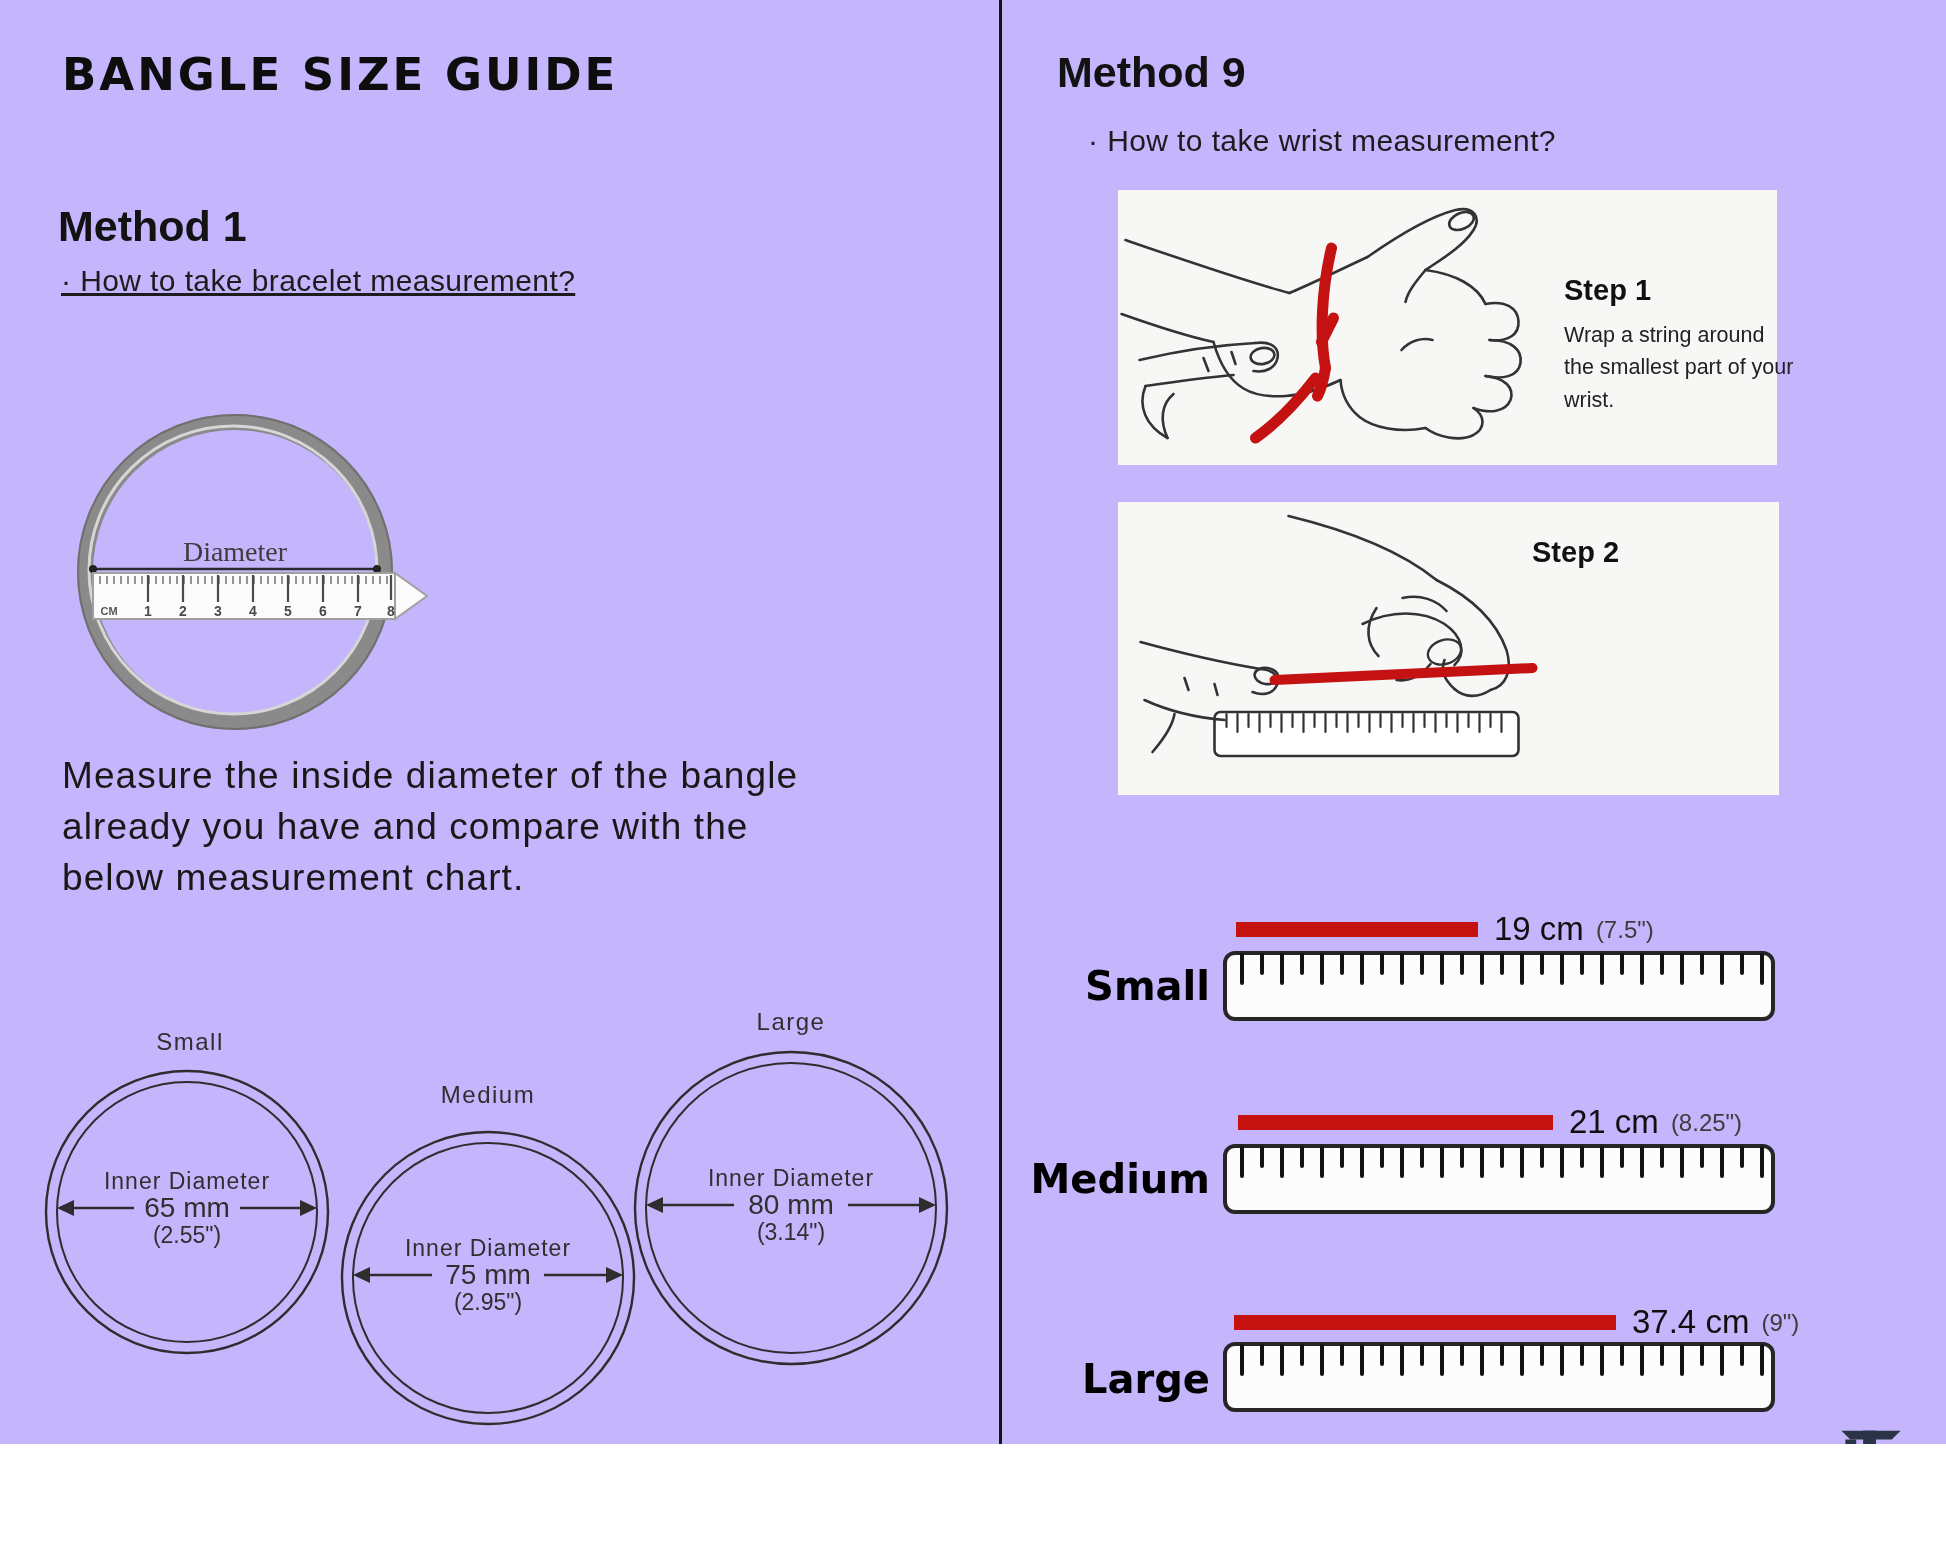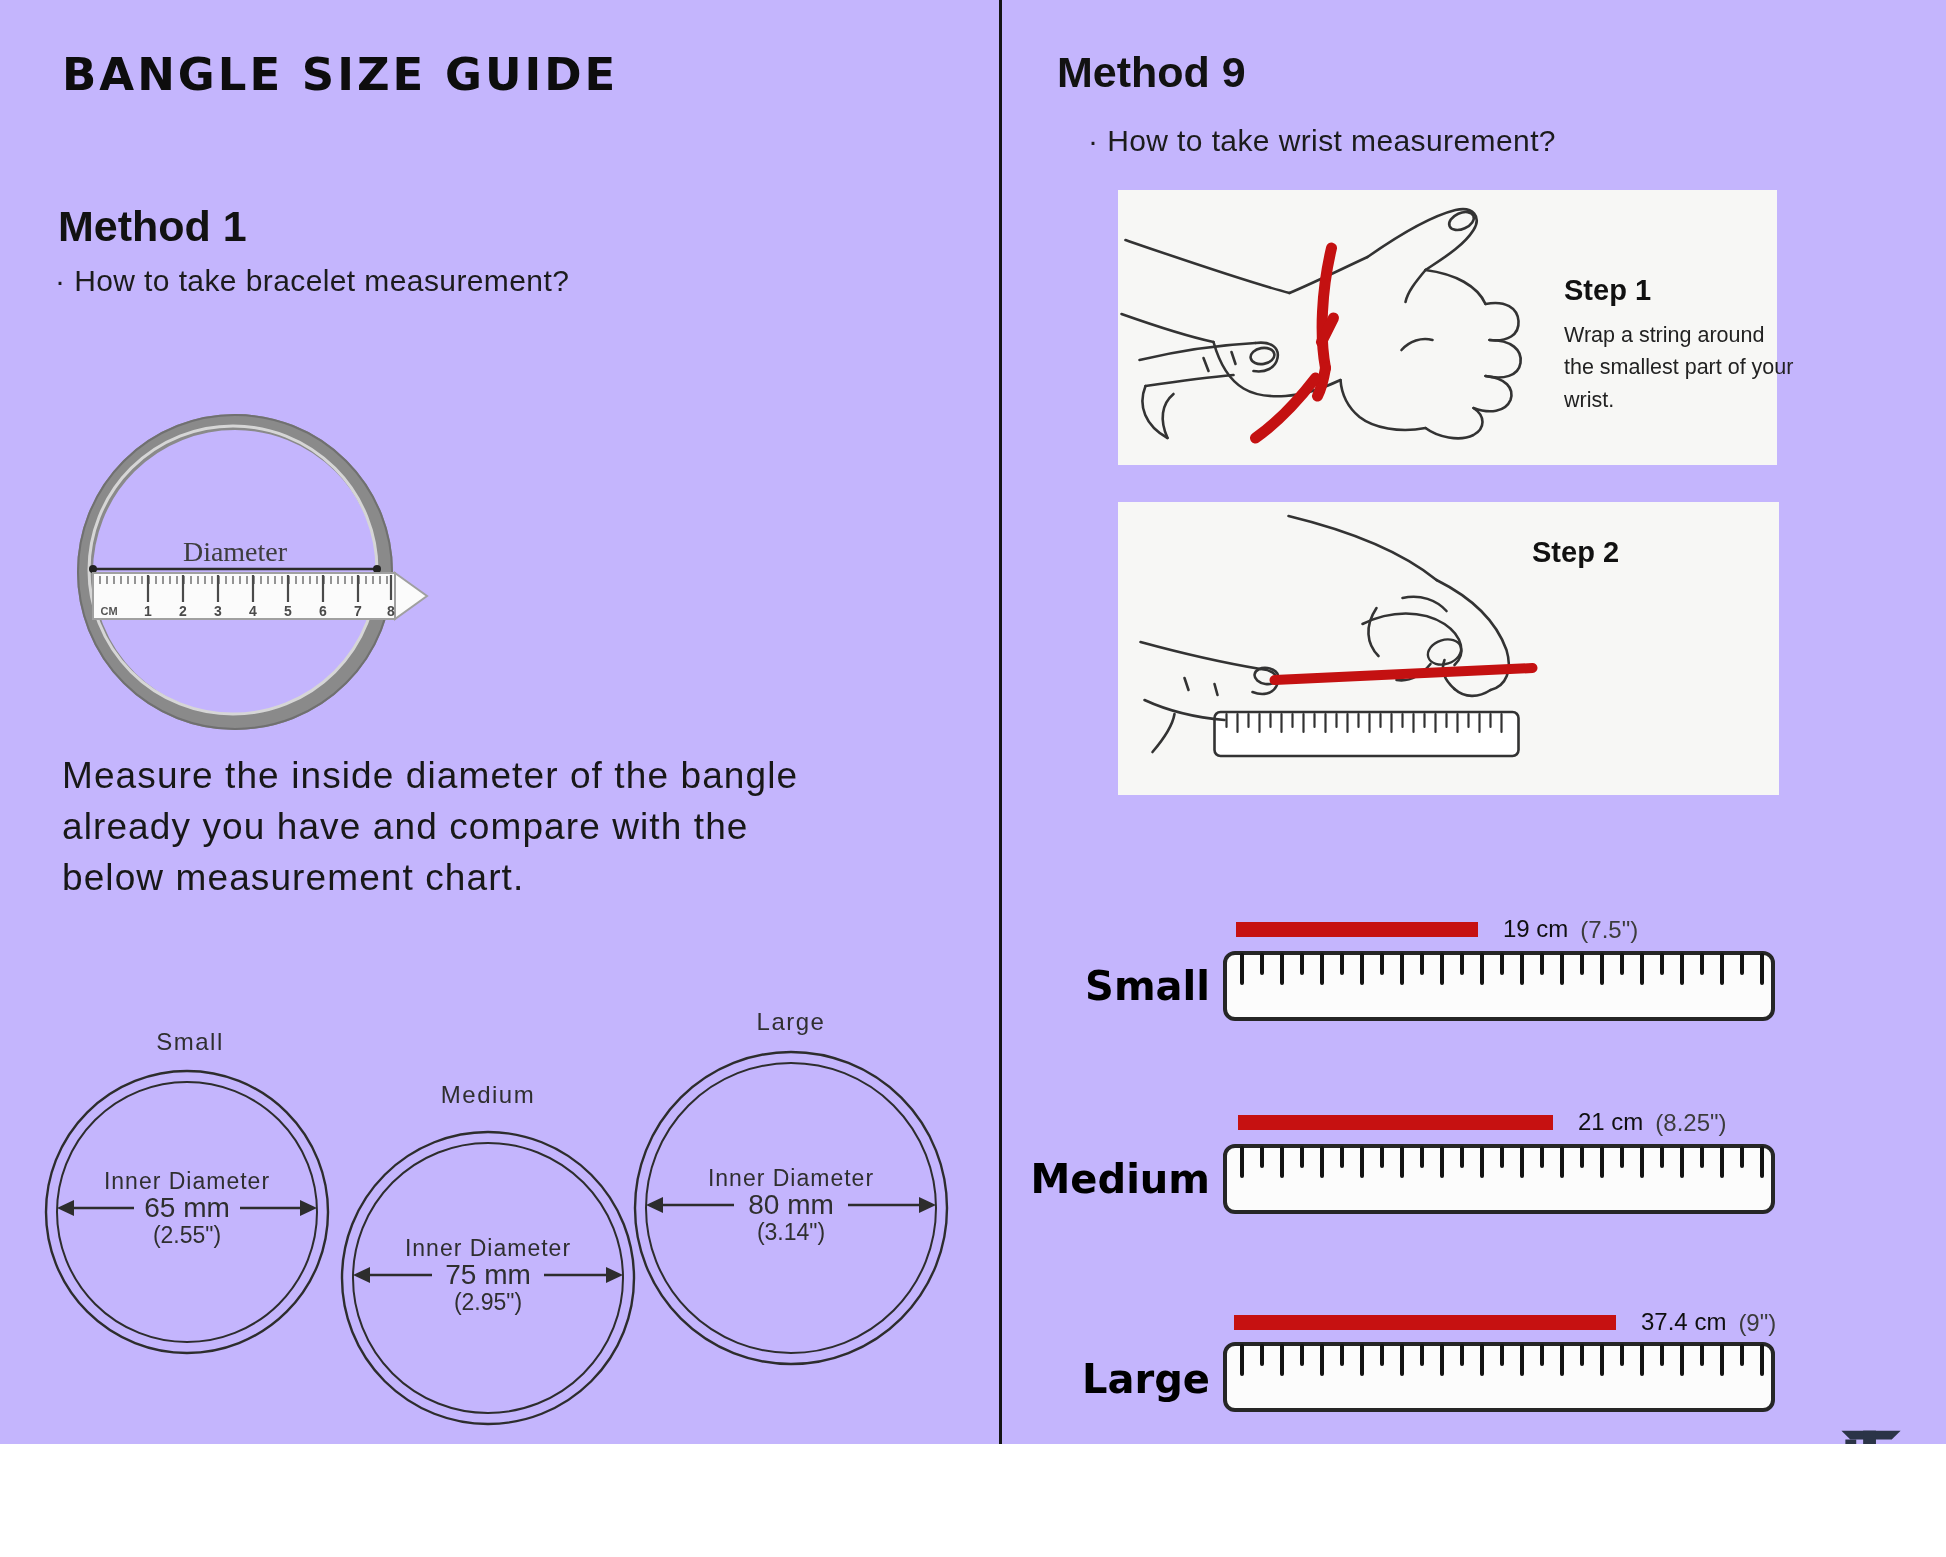--- a/index.html
+++ b/index.html
@@ -5,40 +5,40 @@
   html,body{margin:0;padding:0;background:#ffffff;}
   .canvas{position:relative;width:1946px;height:1444px;background:#c4b5fd;overflow:hidden;
           font-family:"Liberation Sans",sans-serif;color:#161616;}
   .abs{position:absolute;}
   .page-title{left:62px;top:48px;font-family:"DejaVu Sans",sans-serif;font-weight:bold;
               font-size:45px;letter-spacing:3px;color:#0d0d0d;}
   .method-heading{font-size:43px;font-weight:600;color:#121212;}
   .m1-heading{left:58px;top:202px;}
   .m2-heading{left:1057px;top:48px;}
   .bullet{font-size:30px;font-weight:400;color:#1c1c1c;letter-spacing:.4px;}
-  .m1-bullet{left:55px;top:264px;}
+  .m1-bullet{left:61px;top:264px;text-decoration:underline;}
   .m2-bullet{left:1088px;top:124px;}
   .description{left:62px;top:750px;width:800px;font-size:37px;line-height:1.38;
                letter-spacing:1.1px;color:#181818;}
   .divider{left:999px;top:0;width:3px;height:1557px;background:#141414;}
   .panel{background:#f7f7f5;}
   .panel1{left:1118px;top:190px;width:659px;height:275px;}
   .panel2{left:1118px;top:502px;width:661px;height:293px;}
   .step-text-block{position:absolute;left:414px;width:235px;}
   .p1-text{top:84px;margin-left:32px;} .p2-text{top:34px;}
   .step-title{font-size:29px;font-weight:bold;color:#111;}
   .step-body{margin-top:12px;font-size:21.5px;line-height:1.5;color:#222;}
   .size-name{width:270px;text-align:right;font-family:"DejaVu Sans",sans-serif;
              font-weight:bold;font-size:40px;color:#000;}
   .sn-small{left:940px;top:963px;} .sn-medium{left:940px;top:1156px;} .sn-large{left:940px;top:1356px;}
   .bar-row{display:flex;align-items:center;height:36px;gap:16px;}
   .br-small{left:1236px;top:911px;} .br-medium{left:1238px;top:1104px;} .br-large{left:1234px;top:1304px;}
   .red-bar{height:15px;background:#c61111;}
   .rb-small{width:242px;} .rb-medium{width:315px;} .rb-large{width:382px;}
-  .cm-text{font-size:24px;color:#0f0f0f;margin-left:9px;}
+  .cm-text{font-size:33px;color:#0f0f0f;}
   .inch-text{font-size:24px;color:#3c3c3c;padding-top:2px;margin-left:-4px;}
   .ruler-svg{left:1222px;width:554px;height:72px;}
   .rs-small{top:950px;} .rs-medium{top:1143px;} .rs-large{top:1341px;}
   svg text{font-family:"Liberation Sans",sans-serif;}
   .serif-label{font-family:"Liberation Serif",serif;}
 </style>
 </head>
 <body>
 
 <div class="canvas">

